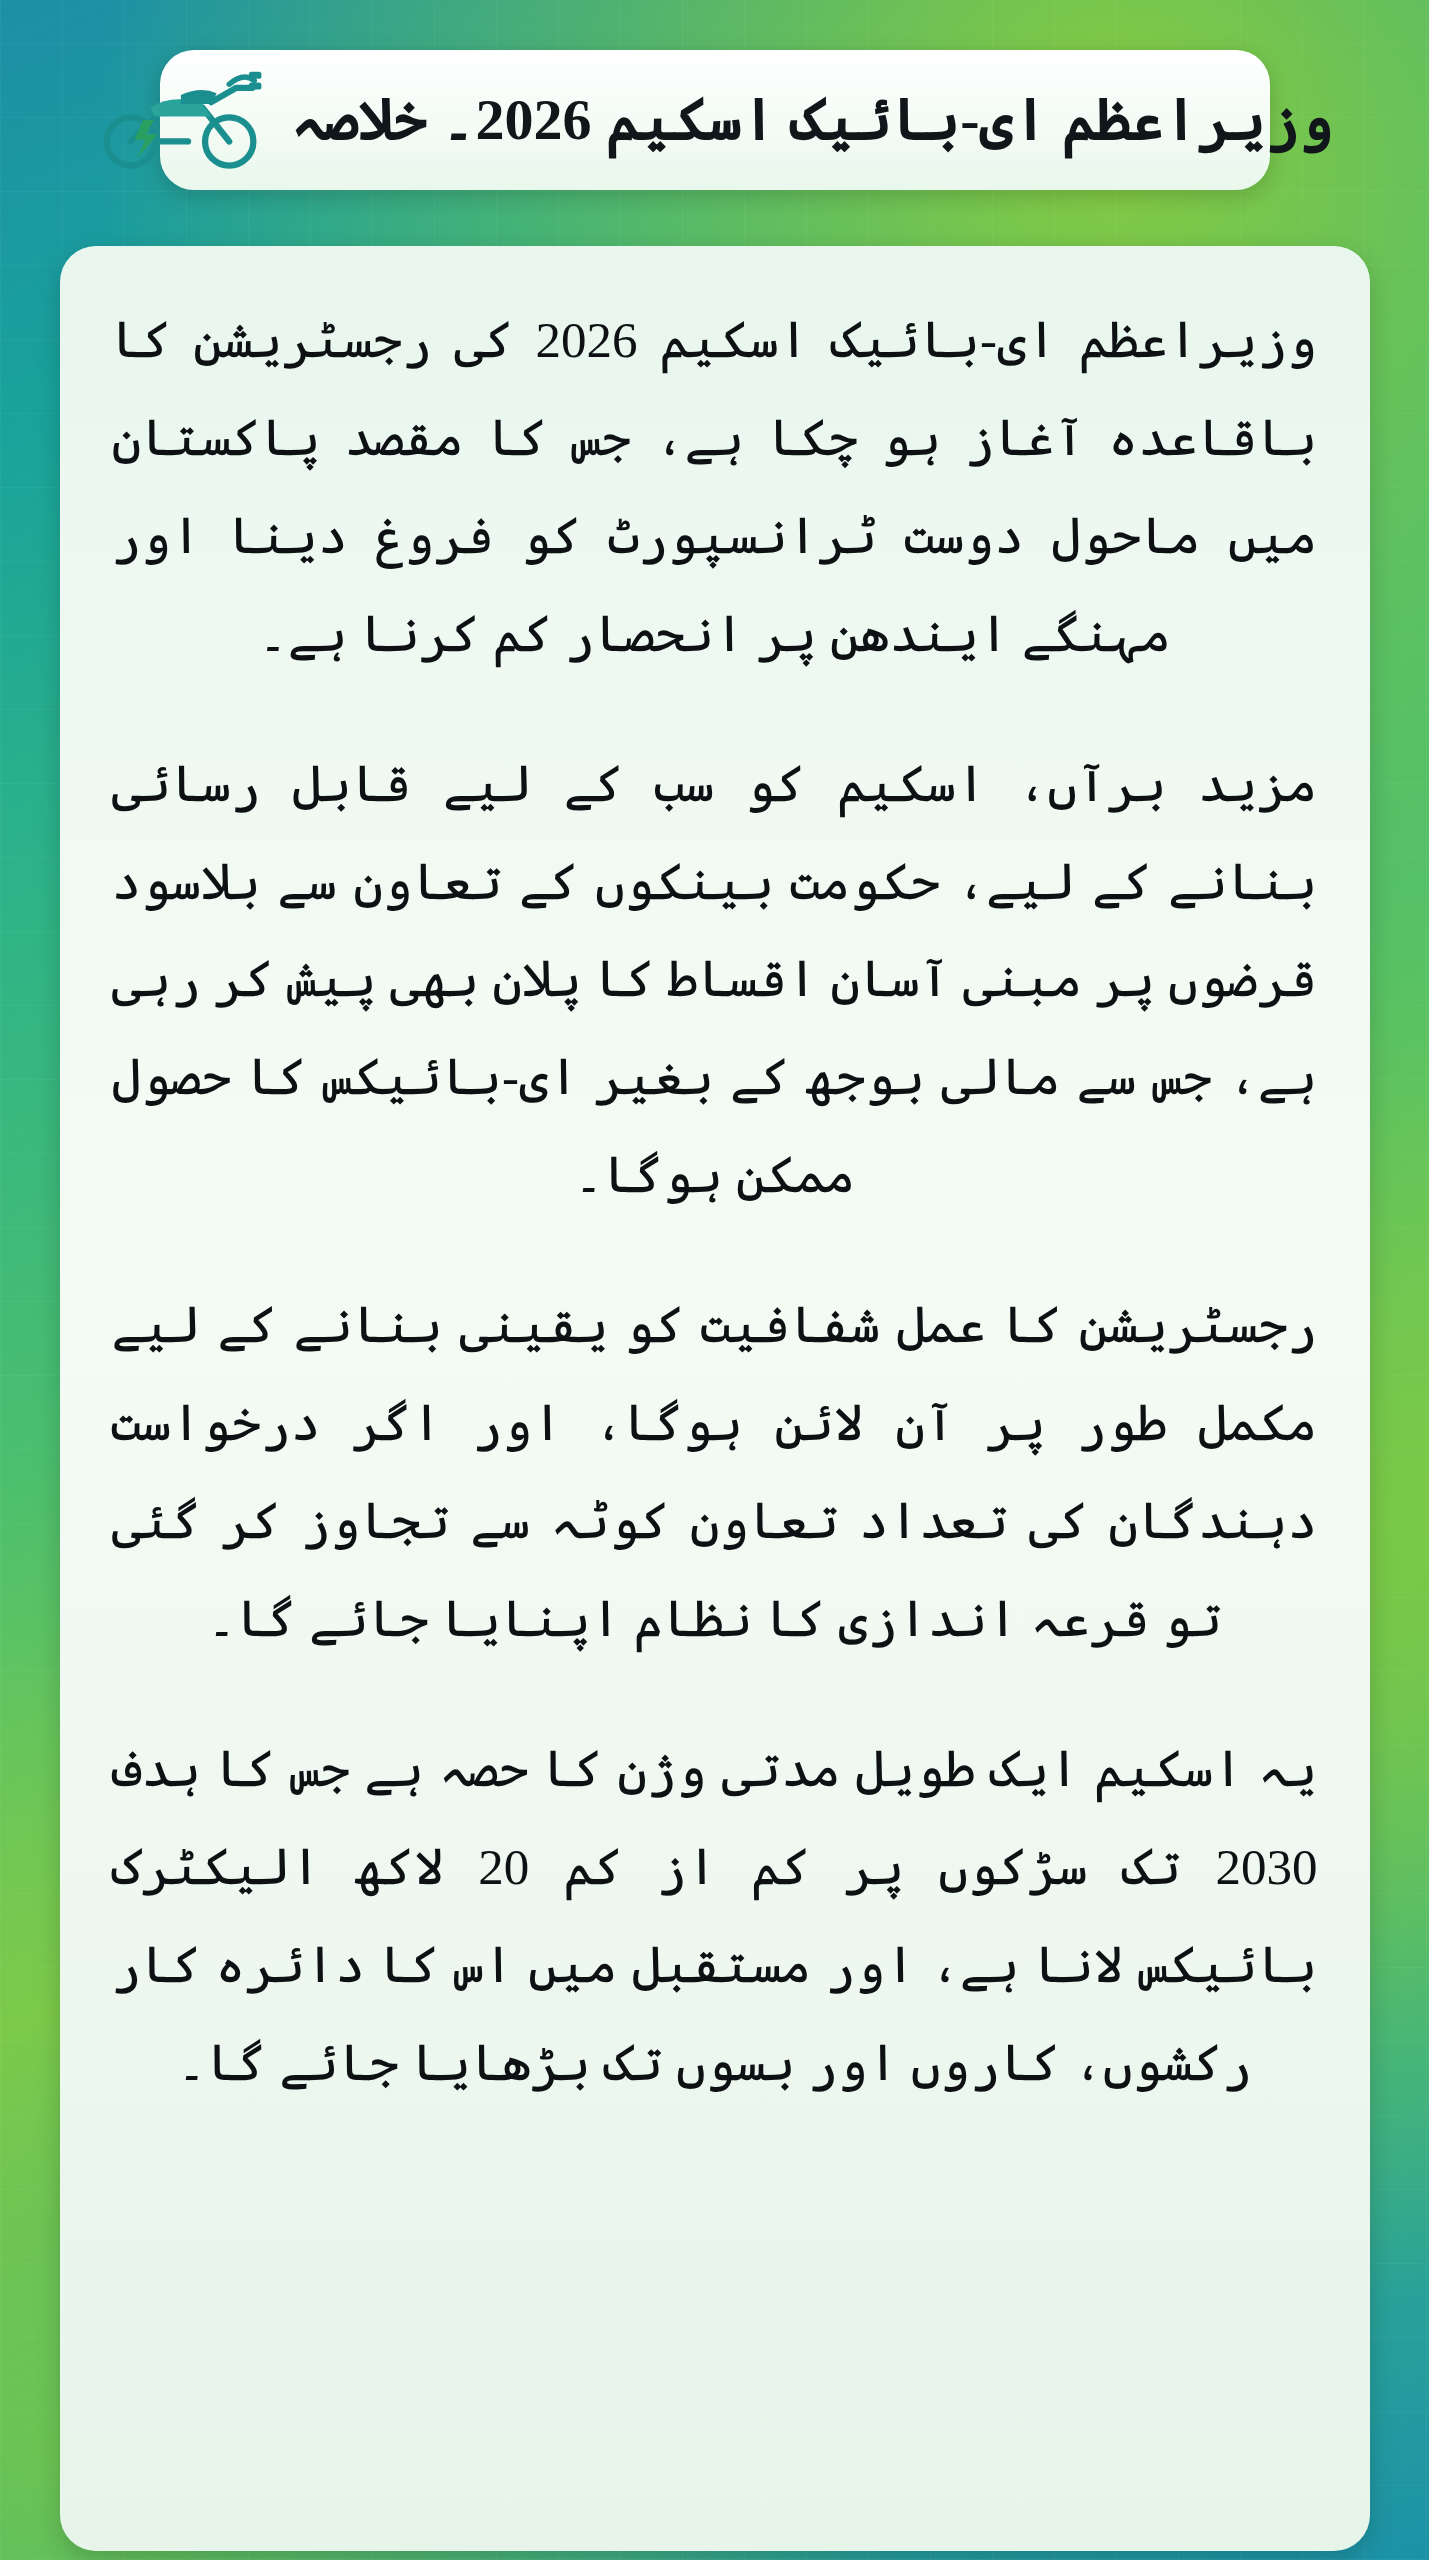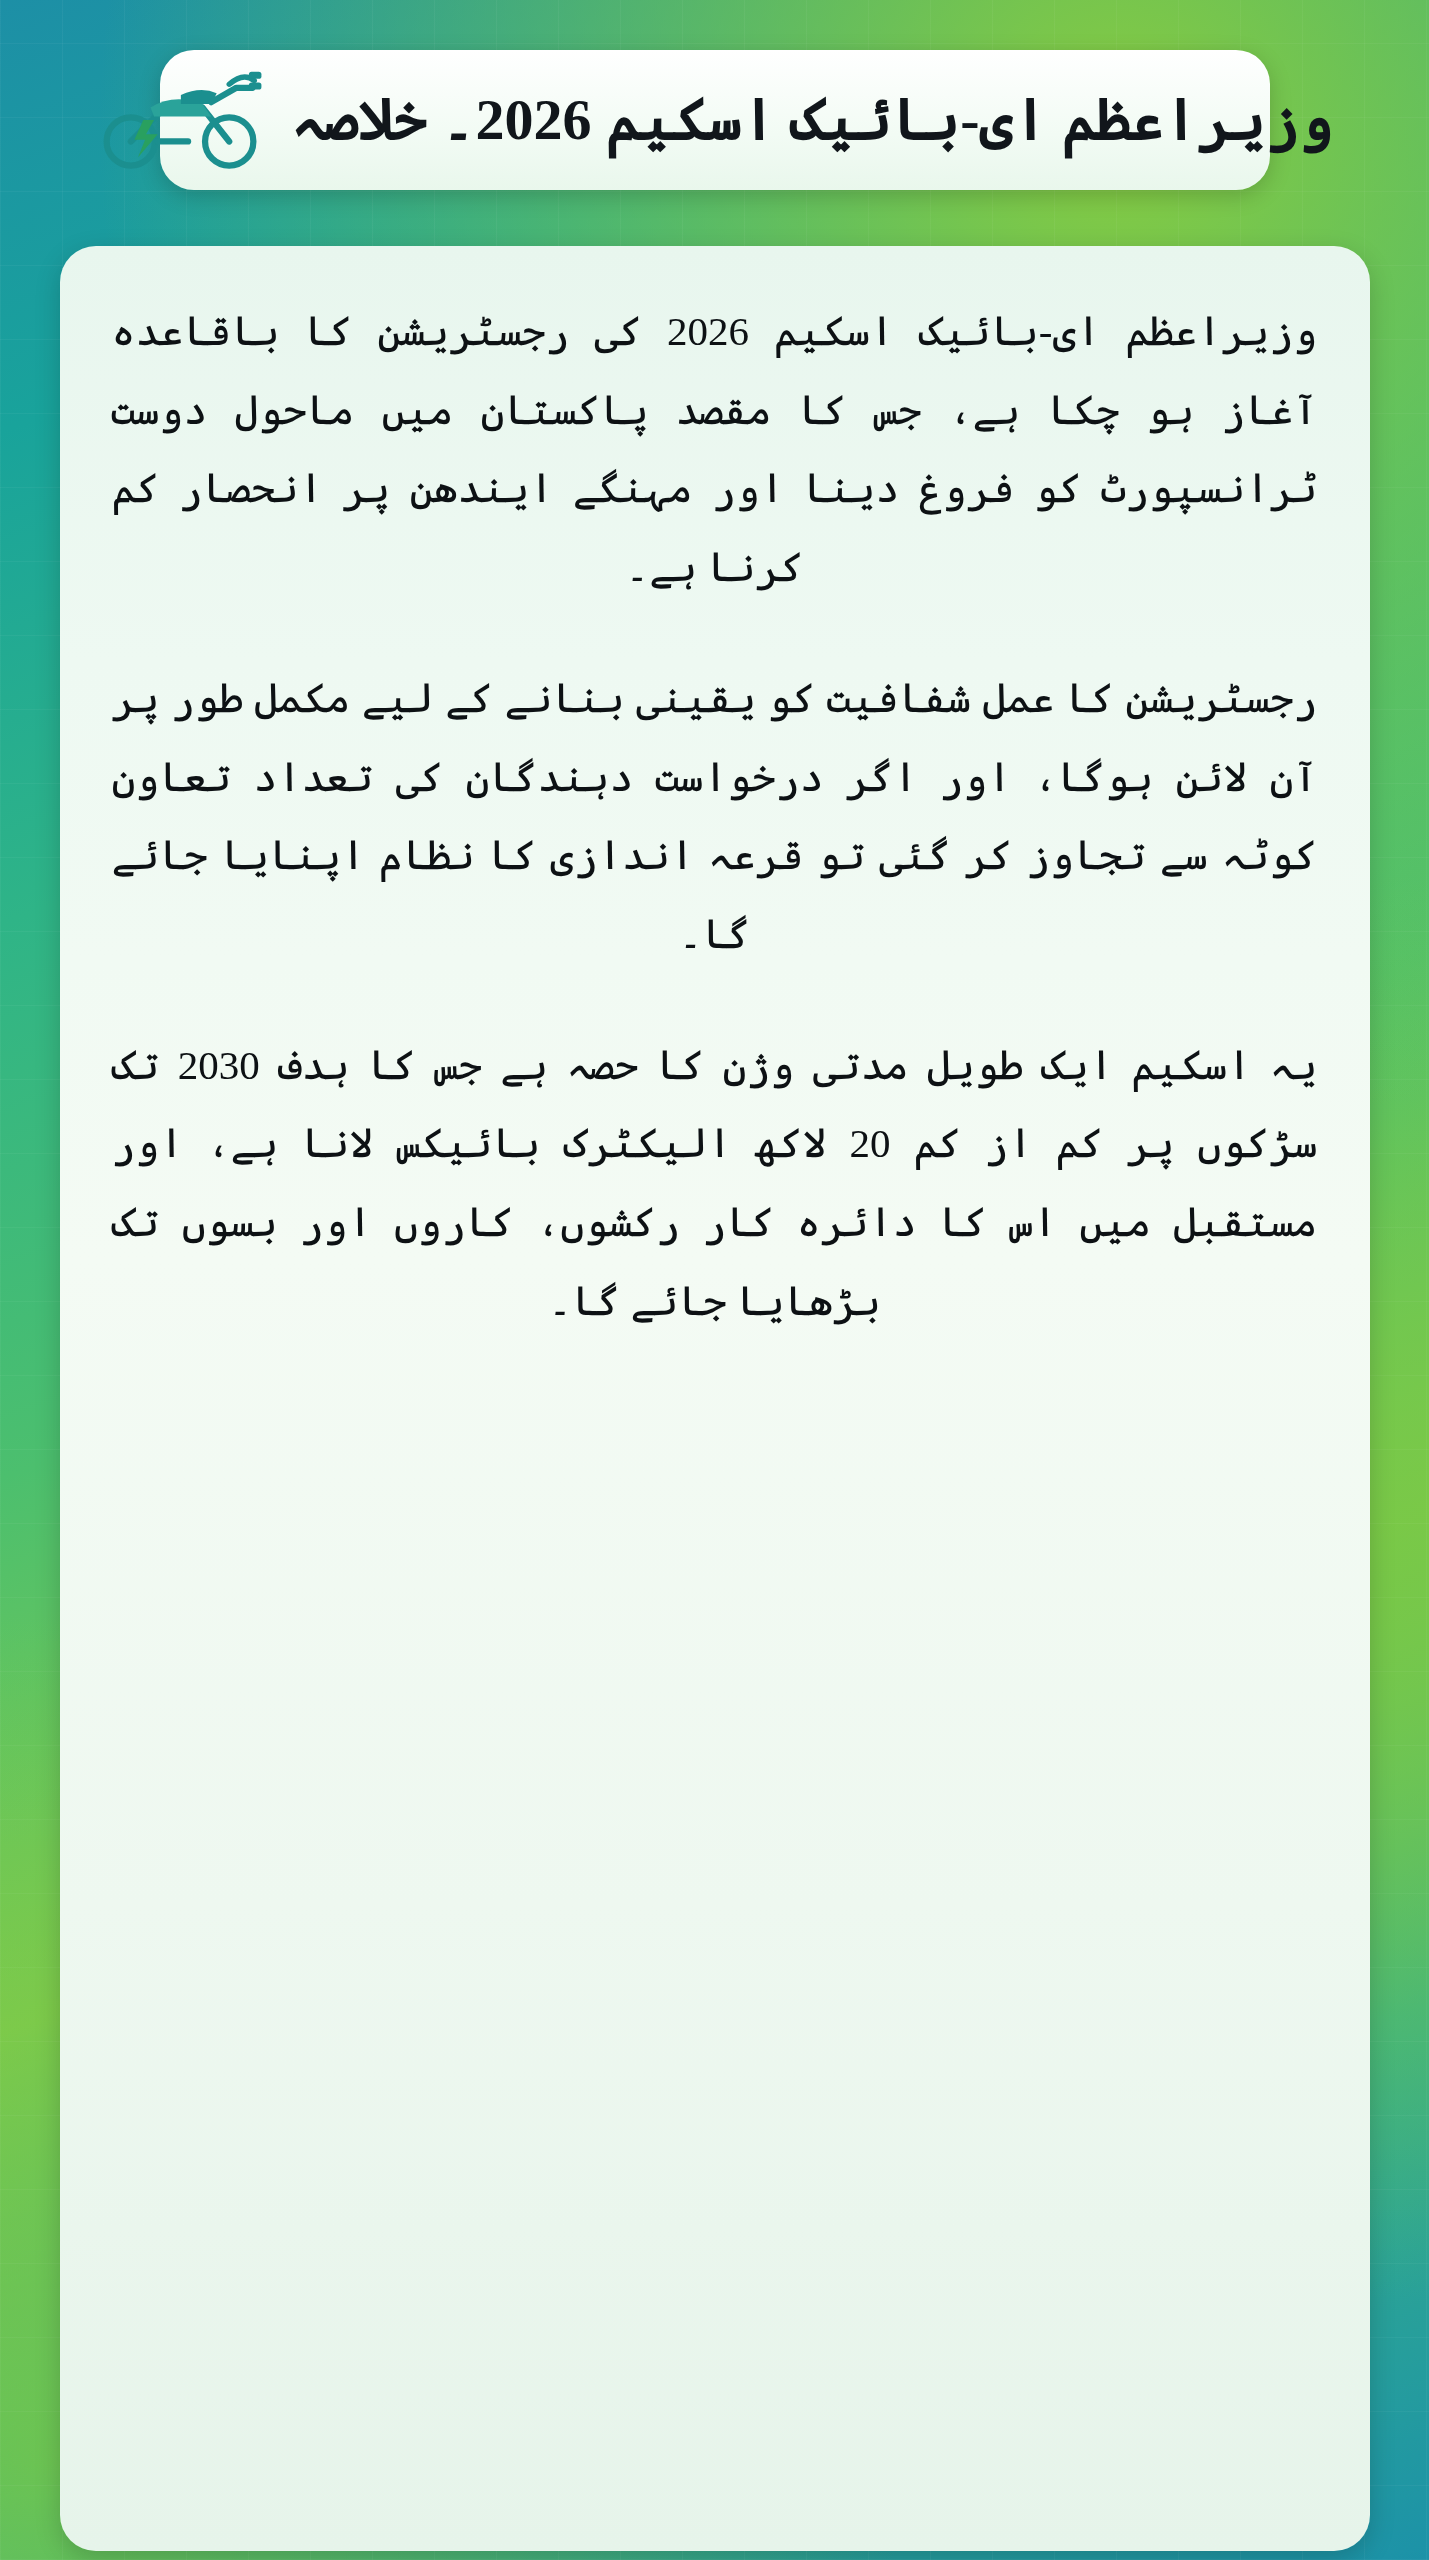--- a/index.html
+++ b/index.html
@@ -92,21 +92,21 @@
     box-shadow: 0 8px 26px rgba(0,0,0,0.18);
     box-sizing: border-box;
     padding: 46px 52px 40px 52px;
     overflow: hidden;
   }
   .para {
     direction: rtl;
     text-align: justify;
     text-align-last: center;
     color: #0d1114;
-    font-size: 41px;
+    font-size: 51px;
     line-height: 1.92;
     margin: 0 0 52px 0;
     font-weight: 500;
   }
   .para:last-of-type { margin-bottom: 0; }
   .para.tight { margin-bottom: 8px; }
 </style>
 </head>
 <body>
 
@@ -131,17 +131,18 @@
       <path d="M150 18 q16 -14 28 -4" fill="none" stroke="#1b8f8f" stroke-width="6" stroke-linecap="round"></path>
       <rect x="172" y="4" width="14" height="8" rx="3" fill="#1b8f8f"></rect>
       <rect x="172" y="16" width="14" height="8" rx="3" fill="#1b8f8f"></rect>
 
       <path d="M54 58 L44 80 L56 80 L48 100 L70 74 L57 74 L66 58 Z" fill="#29a05f"></path>
     </svg>
   </div>
 
   <div class="body-card">
     <p class="para">وزیراعظم ای-بائیک اسکیم 2026 کی رجسٹریشن کا باقاعدہ آغاز ہو چکا ہے، جس کا مقصد پاکستان میں ماحول دوست ٹرانسپورٹ کو فروغ دینا اور مہنگے ایندھن پر انحصار کم کرنا ہے۔</p>
+    <p class="para">مزید برآں، اسکیم کو سب کے لیے قابل رسائی بنانے کے لیے، حکومت بینکوں کے تعاون سے بلاسود قرضوں پر مبنی آسان اقساط کا پلان بھی پیش کر رہی ہے، جس سے مالی بوجھ کے بغیر ای-بائیکس کا حصول ممکن ہوگا۔</p>
     <p class="para">رجسٹریشن کا عمل شفافیت کو یقینی بنانے کے لیے مکمل طور پر آن لائن ہوگا، اور اگر درخواست دہندگان کی تعداد تعاون کوٹہ سے تجاوز کر گئی تو قرعہ اندازی کا نظام اپنایا جائے گا۔</p>
     <p class="para tight">یہ اسکیم ایک طویل مدتی وژن کا حصہ ہے جس کا ہدف 2030 تک سڑکوں پر کم از کم 20 لاکھ الیکٹرک بائیکس لانا ہے، اور مستقبل میں اس کا دائرہ کار رکشوں، کاروں اور بسوں تک بڑھایا جائے گا۔</p>
   </div>
 
 </div>
 
 </body></html>

